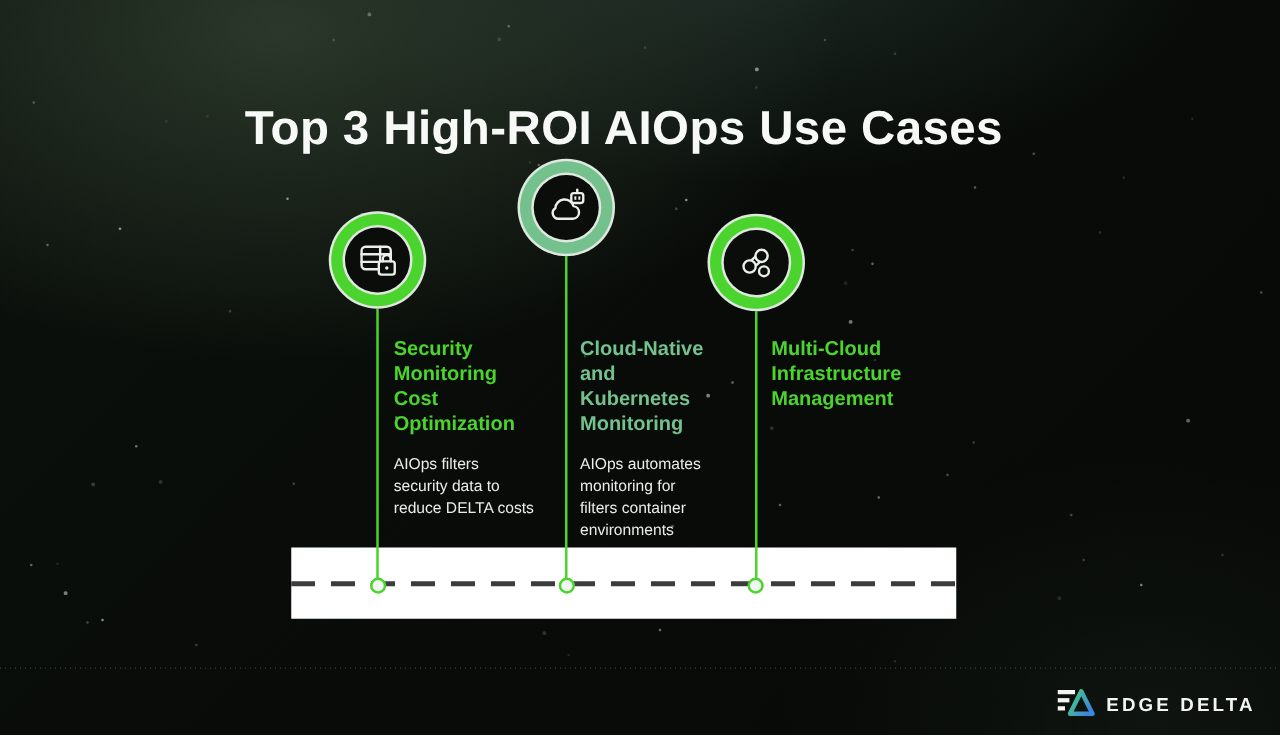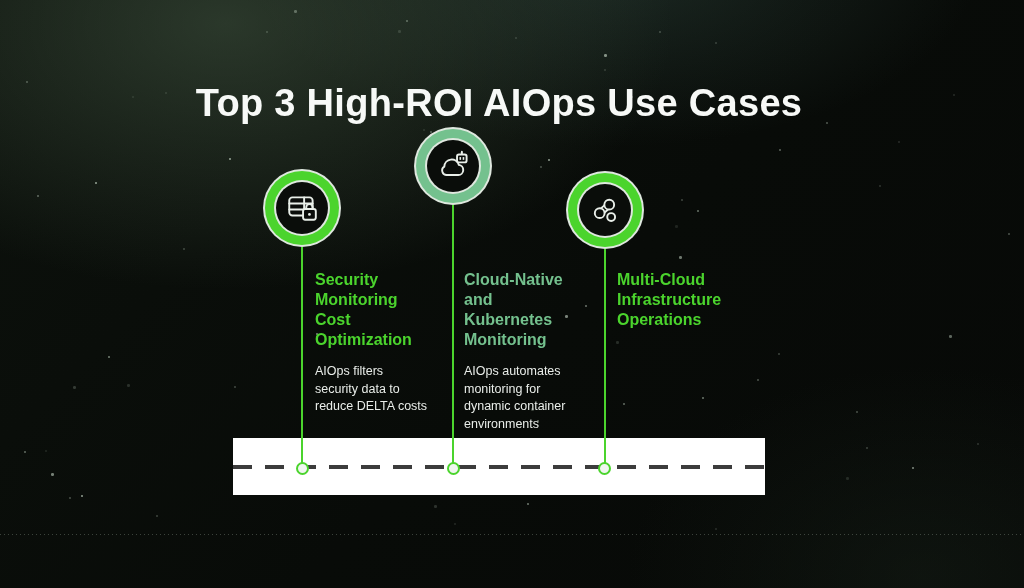--- a/index.html
+++ b/index.html
@@ -208,20 +208,37 @@
   <div class="node node3"></div>
 
   <div class="dotted-separator"></div>
 
   <div class="col col1">
     <p class="heading bright">Security Monitoring Cost Optimization</p>
     <p class="desc">AIOps filters security data to reduce DELTA costs</p>
   </div>
   <div class="col col2">
     <p class="heading sage">Cloud-Native and Kubernetes Monitoring</p>
-    <p class="desc">AIOps automates monitoring for dynamic container environments</p>
+    <p class="desc">AIOps automates monitoring for filters container environments</p>
   </div>
   <div class="col col3">
-    <p class="heading bright">Multi-Cloud Infrastructure Operations</p>
-  </div>
-
+    <p class="heading bright">Multi-Cloud Infrastructure Management</p>
+  </div>
+
+  <div class="brand">
+    <span>
+      <svg width="30" height="26" viewBox="0 0 30 26" fill="none">
+        <defs>
+          <linearGradient id="triGrad" x1="0" y1="0" x2="1" y2="0.6">
+            <stop offset="0" style="stop-color: var(--logo-green, #45d17a);"></stop>
+            <stop offset="1" style="stop-color: var(--logo-blue, #3c86dd);"></stop>
+          </linearGradient>
+        </defs>
+        <rect x="0" y="3" width="14" height="3.4" fill="#f3f5f3"></rect>
+        <rect x="0" y="9.5" width="9.5" height="3.4" fill="#f3f5f3"></rect>
+        <rect x="0" y="16" width="6" height="3.4" fill="#f3f5f3"></rect>
+        <path d="M19 4 L28 22 L10 22 Z" stroke="url(#triGrad)" stroke-width="3.6" stroke-linejoin="round" fill="none"></path>
+      </svg>
+    </span>
+    <span class="brand-text">EDGE DELTA</span>
+  </div>
 
 </div>
 
 </body></html>

